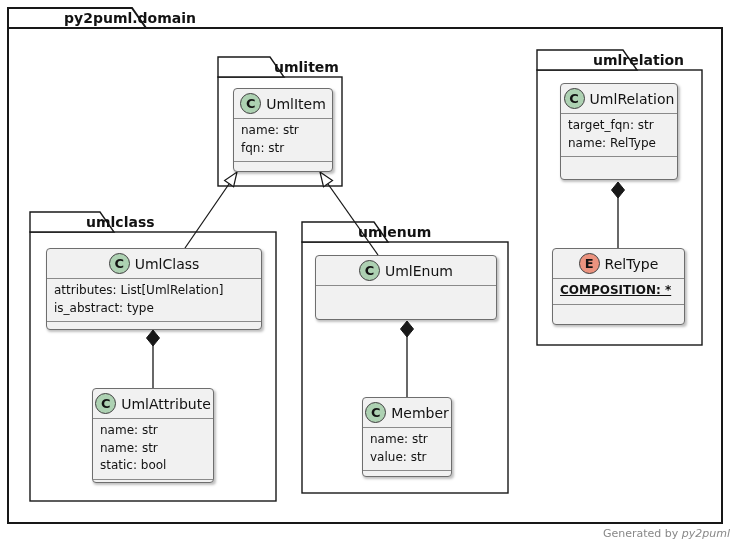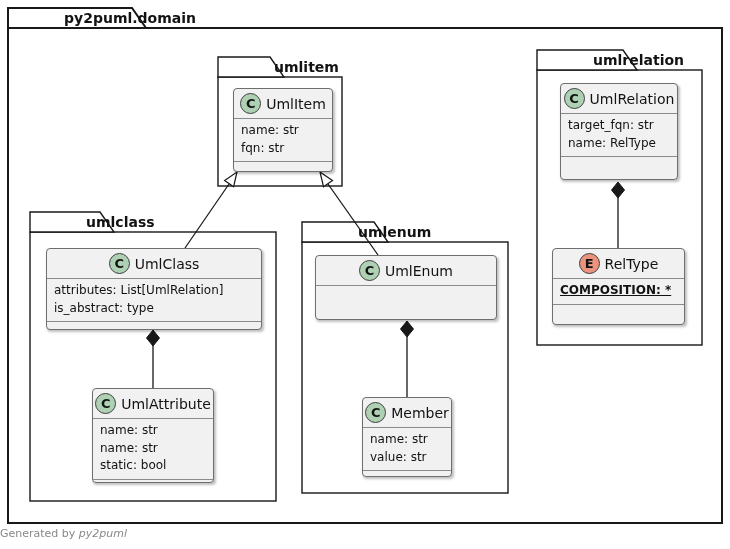--- a/index.html
+++ b/index.html
@@ -34,21 +34,21 @@
   .icon-class{background:#ADD1B2;}
   .icon-enum{background:#EB937F;}
   .uml-attrs{
     border-top:1px solid #8a8a8a;padding:3px 7px 4px;font-size:12px;line-height:17.5px;
     flex:0 0 auto;
   }
   .attr-line{white-space:nowrap;}
   .attr-line.underline{text-decoration:underline;font-weight:bold;}
   .uml-footer{border-top:1px solid #8a8a8a;flex:1 1 auto;min-height:3px;}
   .footer-note{
-    position:absolute;left:0;top:527px;width:730px;text-align:left;
+    position:absolute;left:0;top:527px;width:730px;text-align:right;
     font-size:11px;color:#888888;
   }
   .footer-note i{font-style:italic;}
 </style>
 </head>
 <body>
 
 <div id="stage">
 
   <svg id="connector-layer" viewBox="0 0 730 549" xmlns="http://www.w3.org/2000/svg">

